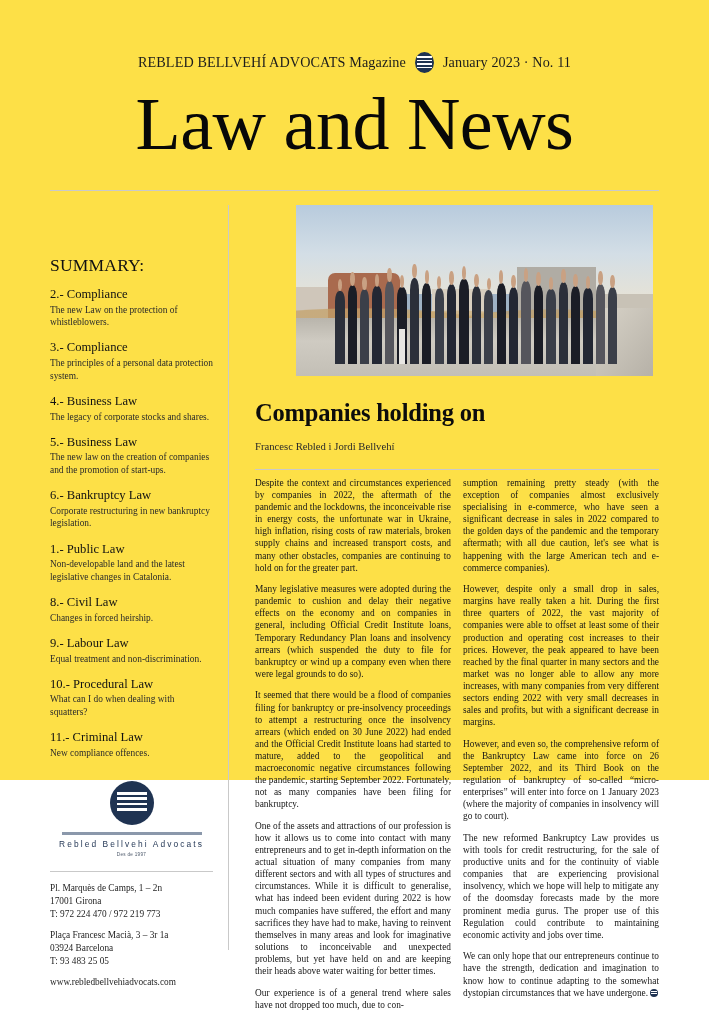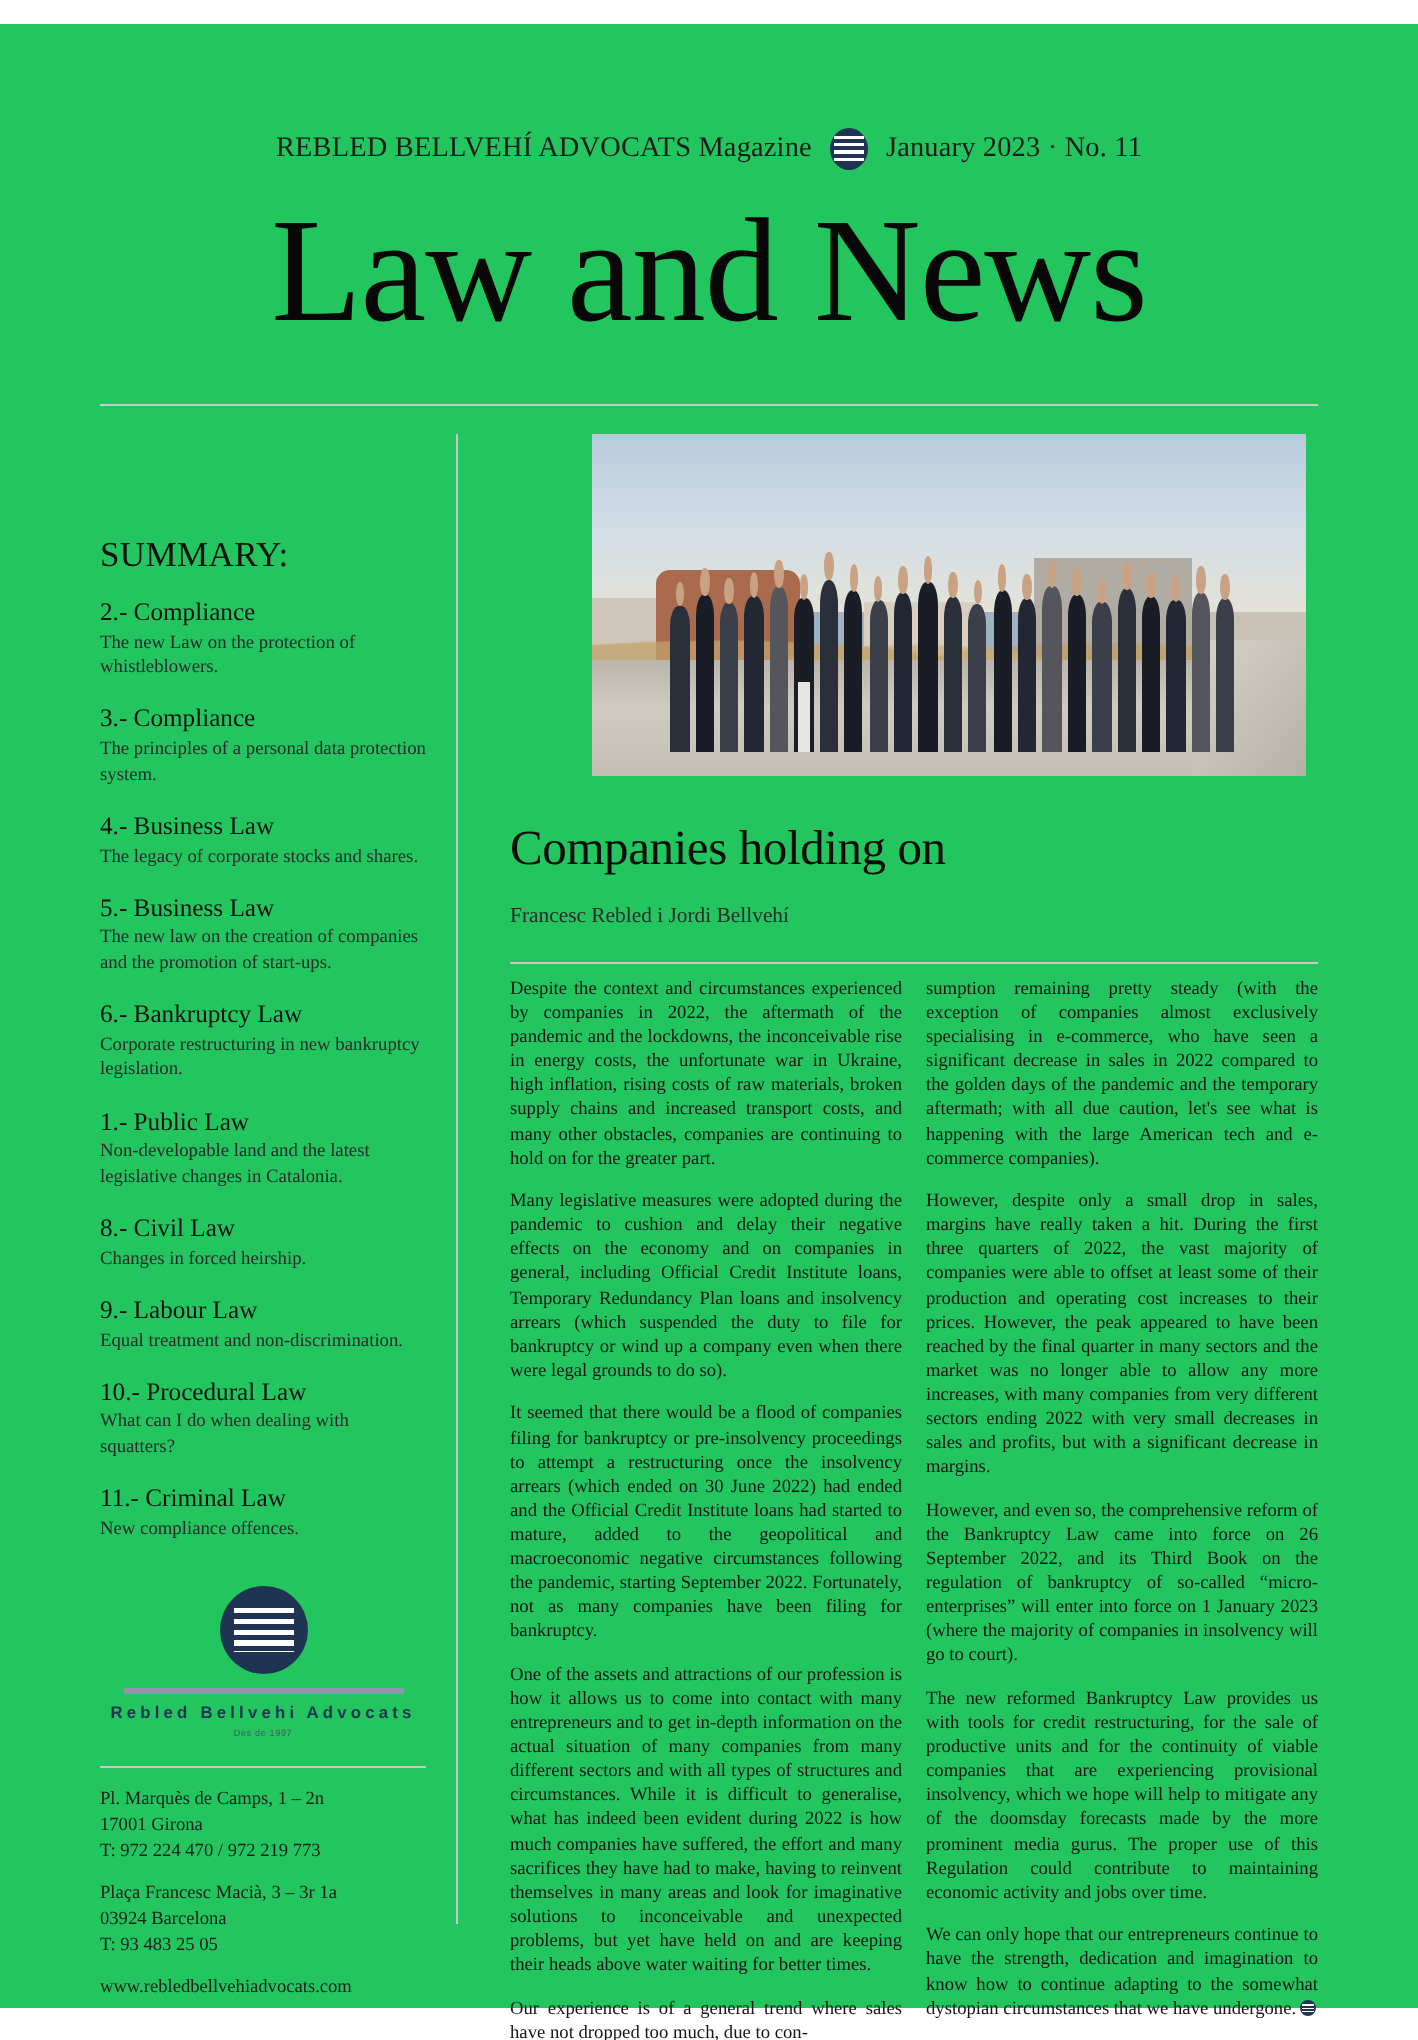--- a/index.html
+++ b/index.html
@@ -11,24 +11,24 @@
     width: 709px;
     height: 1020px;
     font-family: "Liberation Serif", serif;
     color: #161616;
     position: relative;
     overflow: hidden;
   }
 
   .page {
     position: absolute;
-    left: 0; top: 12px;
+    left: 0; top: 0;
     width: 709px;
-    height: 992px;
-    background: #22c55e;
+    height: 780px;
+    background: #fde047;
   }
 
   
   .masthead {
     position: absolute;
     left: 50px; top: 52px;
     width: 609px;
   }
   .mast-line {
     display: flex;
@@ -147,21 +147,21 @@
   }
   .side-logo .bar {
     width: 140px;
     height: 3px;
     background: #8b98ab;
     margin: 7px auto 4px auto;
   }
   .side-logo .firm {
     font-family: "Liberation Sans", sans-serif;
     font-size: 8.4px;
-    font-weight: bold;
+    font-weight: normal;
     letter-spacing: 2.1px;
     color: #1f3352;
     white-space: nowrap;
   }
   .side-logo .since {
     font-family: "Liberation Sans", sans-serif;
     font-size: 4.6px;
     letter-spacing: .3px;
     color: #4a5668;
     margin-top: 3px;
@@ -281,21 +281,21 @@
     left: 18%; right: 18%;
     bottom: 0; height: 46%;
     background: #e8e6e2;
   }
 
   .headline {
     font-size: 24.5px;
     line-height: 1.1;
     margin: 24px 0 13px 0;
     color: #0c0c0c;
-    font-weight: 400;
+    font-weight: 700;
     letter-spacing: -.2px;
   }
   .byline {
     font-size: 10.7px;
     margin-top: 5px;
     color: #2a2a2a;
   }
 
   .hr-under {
     width: 404px;

